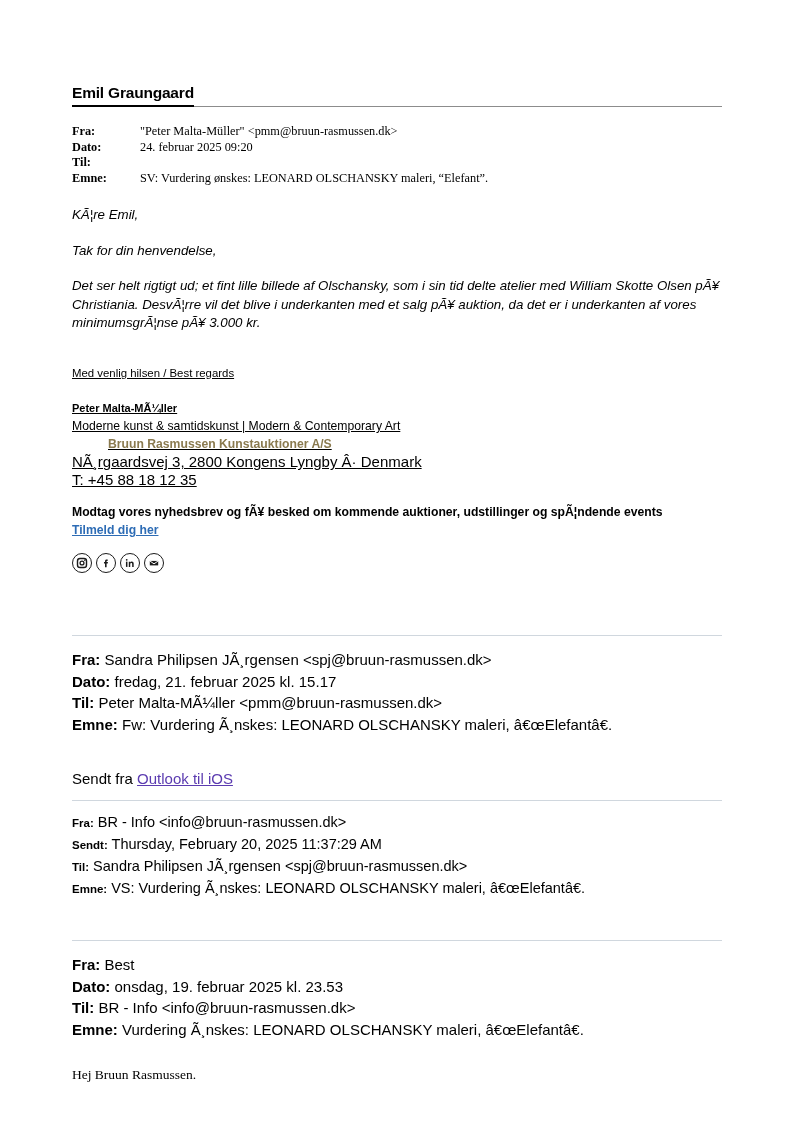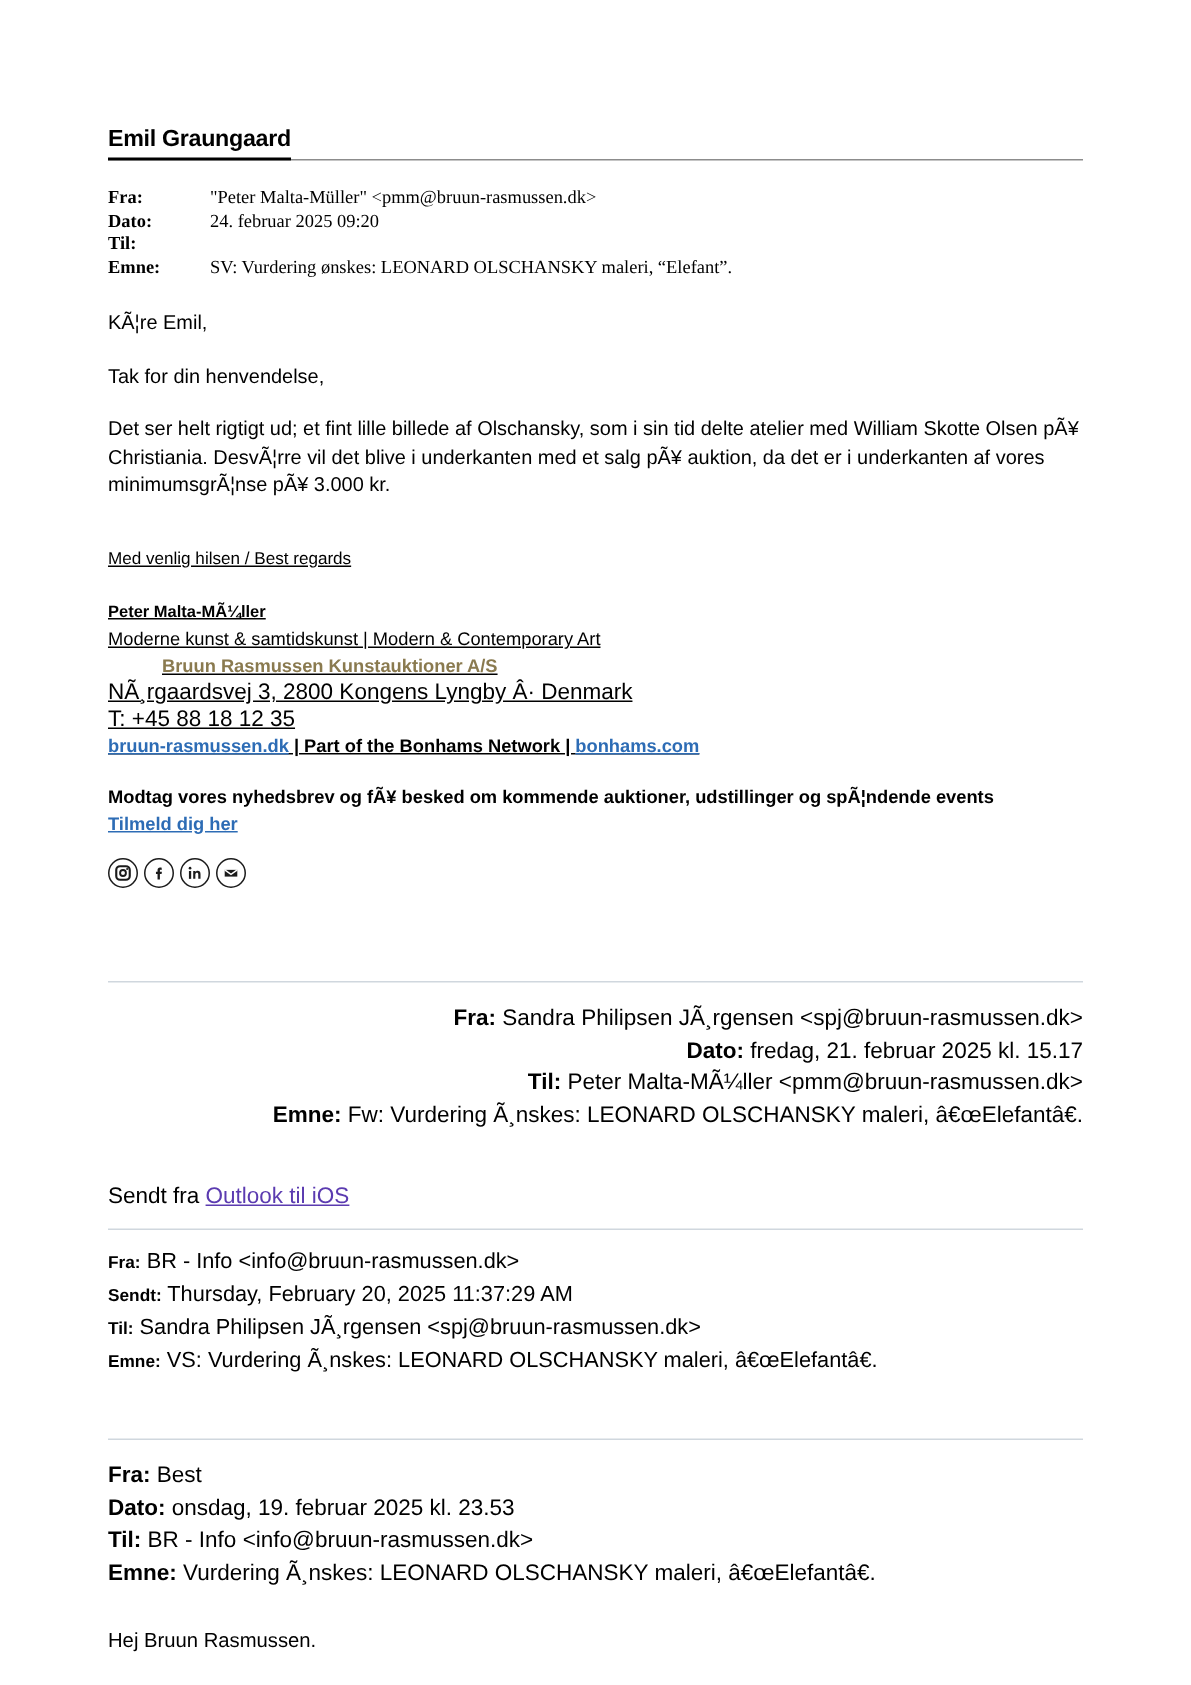--- a/index.html
+++ b/index.html
@@ -86,20 +86,21 @@
   
   .body-block {
     margin-top: 20px;
     font-family: "Liberation Sans", sans-serif;
     font-size: 13.3px;
     line-height: 18.5px;
     color: #000;
   }
   .body-block p {
     margin: 0 0 17px 0;
+    font-style: italic;
   }
   .body-block p.para-last { margin-bottom: 0; }
 
   
   .sig {
     margin-top: 32px;
     font-family: "Liberation Sans", sans-serif;
     font-size: 11.4px;
     line-height: 17.6px;
     color: #000;
@@ -177,21 +178,20 @@
   
   .hr-light {
     border: 0;
     border-top: 1px solid #d0d7de;
     margin: 0;
     height: 0;
   }
 
   .quote1 {
     margin-top: 62px;
-    text-align: right;
   }
   .quote1 .lines {
     margin-top: 13px;
     font-family: "Liberation Sans", sans-serif;
     font-size: 15px;
     line-height: 21.5px;
     color: #000;
   }
   .quote1 .lines .lbl { font-weight: bold; }
 
@@ -225,21 +225,21 @@
     margin-top: 13px;
     font-family: "Liberation Sans", sans-serif;
     font-size: 15px;
     line-height: 21.5px;
     color: #000;
   }
   .quote3 .lines .lbl { font-weight: bold; }
 
   .closing {
     margin-top: 26px;
-    font-family: Liberation Sans, sans-serif;
+    font-family: Liberation Serif, serif;
     font-size: 13.5px;
     line-height: 18px;
     color: #000;
   }
 </style>
 </head>
 <body>
 
 <div class="page">
   <div class="content">
@@ -276,23 +276,20 @@
       <p class="para-last">Det ser helt rigtigt ud; et fint lille billede af Olschansky, som i sin tid delte atelier med William Skotte Olsen pÃ¥ Christiania. DesvÃ¦rre vil det blive i underkanten med et salg pÃ¥ auktion, da det er i underkanten af vores minimumsgrÃ¦nse pÃ¥ 3.000 kr.</p>
     </div>
 
     <div class="sig">
       <div class="regards">Med venlig hilsen / Best regards</div>
       <div class="name">Peter Malta-MÃ¼ller</div>
       <div class="role">Moderne kunst &amp; samtidskunst | Modern &amp; Contemporary Art</div>
       <div class="company">Bruun Rasmussen Kunstauktioner A/S</div>
       <div class="addr">NÃ¸rgaardsvej 3, 2800 Kongens Lyngby Â· Denmark</div>
       <div class="phone">T: +45 88 18 12 35</div>
-      <div class="weblinks">
-        <a class="lnk" href="#">bruun-rasmussen.dk</a><span class="sep-pipe"> | Part of the Bonhams Network | </span><a class="lnk" href="#"> bonhams.com</a>
-      </div>
     </div>
 
     <div class="newsletter">
       <span>Modtag vores nyhedsbrev og fÃ¥ besked om kommende auktioner, udstillinger og spÃ¦ndende events </span><a class="lnk" href="#">Tilmeld dig her</a>
     </div>
 
     <div class="social">
       <span class="ico">
         <svg width="12" height="12" viewBox="0 0 16 16">
           <rect x="2" y="2" width="12" height="12" rx="3.4" ry="3.4" fill="none" stroke="#1b1b1b" stroke-width="1.9"></rect>

